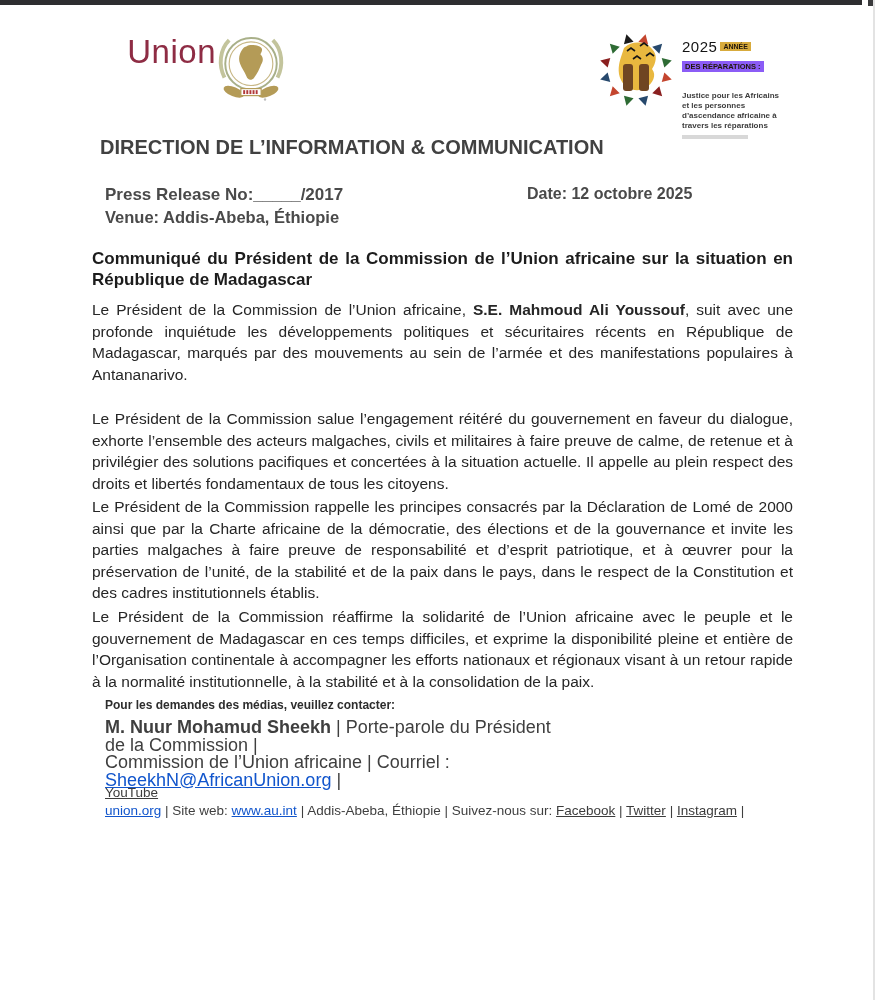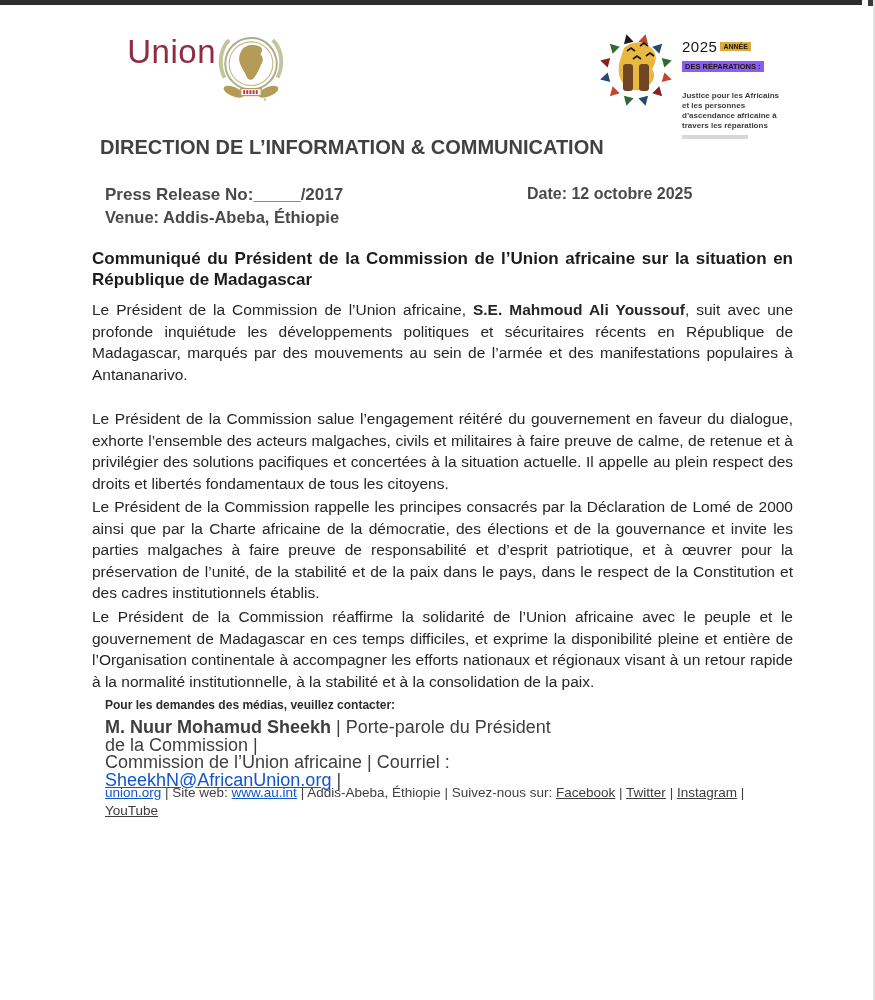--- a/index.html
+++ b/index.html
@@ -170,15 +170,15 @@
 <div class="para p3">Le Président de la Commission rappelle les principes consacrés par la Déclaration de Lomé de 2000 ainsi que par la Charte africaine de la démocratie, des élections et de la gouvernance et invite les parties malgaches à faire preuve de responsabilité et d’esprit patriotique, et à œuvrer pour la préservation de l’unité, de la stabilité et de la paix dans le pays, dans le respect de la Constitution et des cadres institutionnels établis.</div>
 <div class="para p4">Le Président de la Commission réaffirme la solidarité de l’Union africaine avec le peuple et le gouvernement de Madagascar en ces temps difficiles, et exprime la disponibilité pleine et entière de l’Organisation continentale à accompagner les efforts nationaux et régionaux visant à un retour rapide à la normalité institutionnelle, à la stabilité et à la consolidation de la paix.</div>
 
 <div class="media-label">Pour les demandes des médias, veuillez contacter:</div>
 <div class="media-block">
   <div><span class="bold">M. Nuur Mohamud Sheekh</span><span> | Porte-parole du Président de la Commission |</span></div>
   <div><span>Commission de l’Union africaine | Courriel : </span><a class="blue-link">SheekhN@AfricanUnion.org</a><span> |</span></div>
 </div>
 
 <div class="footer-block">
+  <div><a class="dark-link">YouTube</a></div>
   <div><a class="blue-link">union.org</a><span> | Site web: </span><a class="blue-link">www.au.int</a><span> | Addis-Abeba, Éthiopie | Suivez-nous sur: </span><a class="dark-link">Facebook</a><span> | </span><a class="dark-link">Twitter</a><span> | </span><a class="dark-link">Instagram</a><span> |</span></div>
-  <div><a class="dark-link">YouTube</a></div>
 </div>
 
 </body></html>

